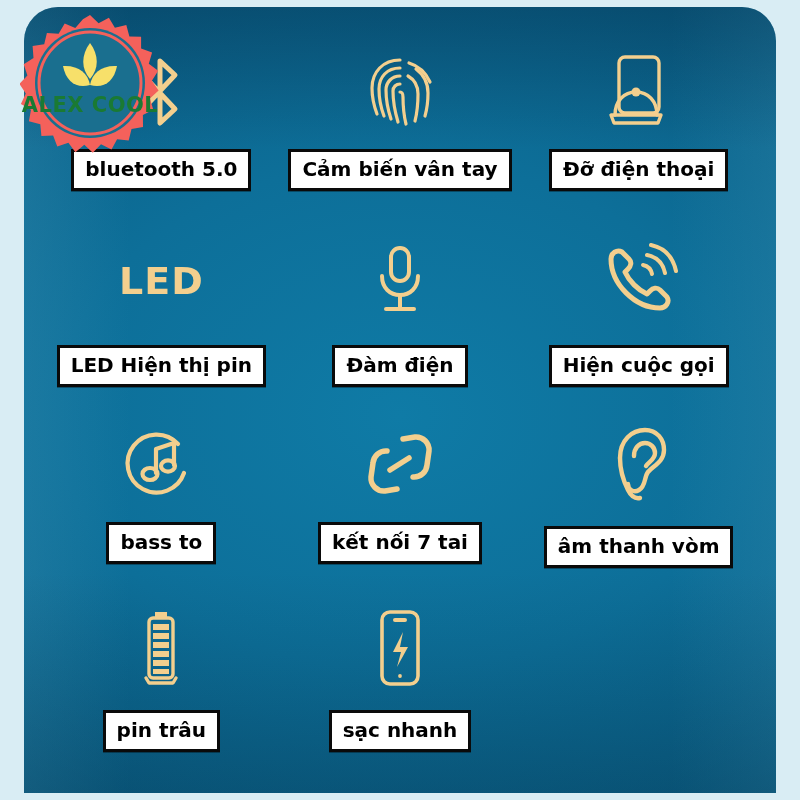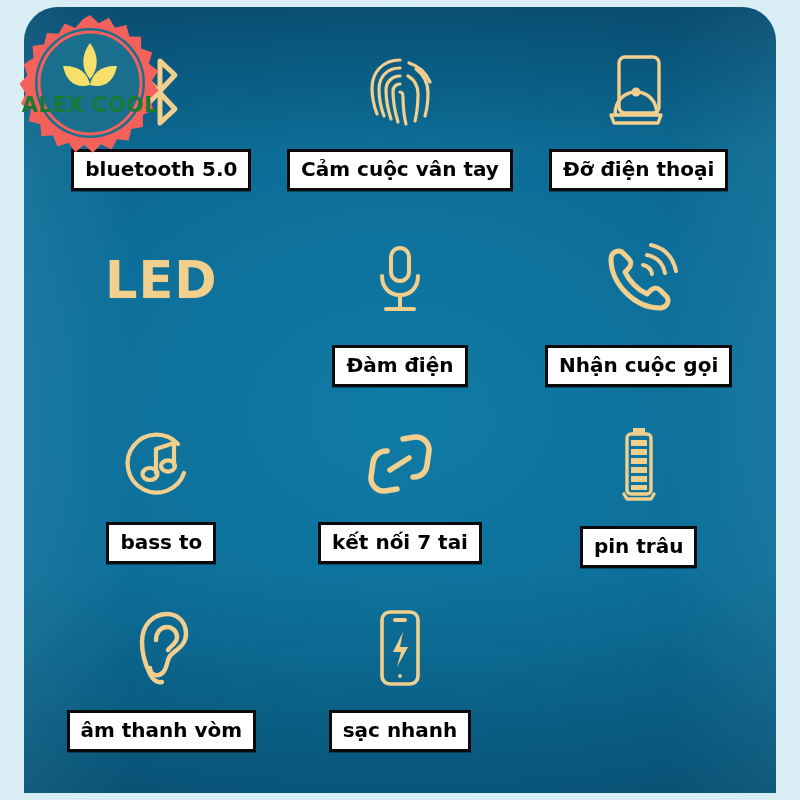--- a/index.html
+++ b/index.html
@@ -68,21 +68,21 @@
     height: 96px;
     display: flex;
     align-items: center;
     justify-content: center;
   }
   .icon-wrap svg { display: block; }
 
   .led-text {
     font-family: "DejaVu Sans", sans-serif;
     font-weight: bold;
-    font-size: 51px;
+    font-size: 38px;
     letter-spacing: 1px;
     color: #f3cf8e;
     line-height: 1;
     text-align: right;
   }
 
   .label {
     margin-top: 10px;
     background: #ffffff;
     border: 3px solid #0a0a0a;
@@ -137,39 +137,40 @@
             <path d="M37 10 C20 10 9 22 9 38 C9 48 11 56 14 64"></path>
             <path d="M37 18 C24 18 16 27 16 39 C16 50 18 58 21 66"></path>
             <path d="M37 26 C29 26 23 32 23 40 C23 52 25 60 28 69"></path>
             <path d="M37 34 C33 34 30 37 30 41 C30 54 32 62 35 72"></path>
             <path d="M37 42 C39 42 40 44 40 47 C40 58 41 66 43 74"></path>
             <path d="M45 26 C52 30 55 36 55 44 C55 55 54 63 52 71"></path>
             <path d="M53 19 C61 25 65 33 65 43 C65 52 64 59 62 66"></path>
             <path d="M46 13 C56 16 63 23 67 32"></path>
           </svg>
         </div>
-        <div class="label">Cảm cuộc vân tay</div>
+        <div class="label">Cảm biến vân tay</div>
       </div>
 
       <div class="cell r1">
         <div class="icon-wrap">
           <svg width="72" height="82" viewBox="0 0 72 82" fill="none" stroke="#f3cf8e" stroke-width="3.4" stroke-linejoin="round" stroke-linecap="round">
             <rect x="16" y="6" width="40" height="56" rx="6"></rect>
             <path d="M12 64 C12 50 21 41 33 41 C45 41 54 50 54 64"></path>
             <path d="M8 64 L58 64 L55 72 L11 72 Z"></path>
             <circle cx="33" cy="41" r="4.5" fill="#f3cf8e" stroke="none"></circle>
           </svg>
         </div>
         <div class="label">Đỡ điện thoại</div>
       </div>
 
       <div class="cell r2">
         <div class="icon-wrap">
           <span class="led-text">LED</span>
         </div>
+        <div class="label">LED Hiện thị pin</div>
       </div>
 
       <div class="cell r2">
         <div class="icon-wrap">
           <svg width="56" height="76" viewBox="0 0 56 76" fill="none" stroke="#f3cf8e" stroke-width="4" stroke-linecap="round" stroke-linejoin="round">
             <rect x="19" y="5" width="18" height="33" rx="9"></rect>
             <path d="M10 33 C10 45 18 52 28 52 C38 52 46 45 46 33"></path>
             <path d="M28 52 L28 64"></path>
             <path d="M14 66 L42 66"></path>
           </svg>
@@ -179,21 +180,21 @@
 
       <div class="cell r2">
         <div class="icon-wrap">
           <svg width="80" height="76" viewBox="0 0 80 76" fill="none" stroke="#f3cf8e" stroke-width="5" stroke-linecap="round" stroke-linejoin="round">
             <path d="M12 16 C12 10 18 6 23 9 L30 16 C33 19 32 23 29 26 L26 29 C30 38 39 47 48 51 L51 48 C54 45 58 44 61 47 L68 54 C71 59 67 65 61 65 C36 65 12 41 12 16 Z"></path>
             <path d="M44 22 C49 23 52 26 53 31" stroke-width="4"></path>
             <path d="M48 12 C58 14 64 20 66 30" stroke-width="4"></path>
             <path d="M52 2 C66 5 74 14 77 28" stroke-width="4"></path>
           </svg>
         </div>
-        <div class="label">Nhận cuộc gọi</div>
+        <div class="label">Hiện cuộc gọi</div>
       </div>
 
       <div class="cell r3">
         <div class="icon-wrap">
           <svg width="78" height="78" viewBox="0 0 78 78" fill="none" stroke="#f3cf8e" stroke-width="4.2" stroke-linecap="round" stroke-linejoin="round">
             <path d="M62 48 A29 29 0 1 1 56 19"></path>
             <path d="M34 48 L34 24 L52 18 L52 40"></path>
             <ellipse cx="28" cy="49" rx="7.5" ry="6"></ellipse>
             <ellipse cx="46" cy="41" rx="7" ry="5.6"></ellipse>
           </svg>
@@ -205,47 +206,47 @@
         <div class="icon-wrap">
           <svg width="82" height="74" viewBox="0 0 82 74" fill="none" stroke="#f3cf8e" stroke-width="5.5" stroke-linecap="round" stroke-linejoin="round">
             <path d="M44 12 L56 10 A13 13 0 0 1 70 24 L68 38 A13 13 0 0 1 54 50"></path>
             <path d="M38 62 L26 64 A13 13 0 0 1 12 50 L14 36 A13 13 0 0 1 28 24"></path>
             <path d="M31 43 L50 31"></path>
           </svg>
         </div>
         <div class="label">kết nối 7 tai</div>
       </div>
 
+
+      <div class="cell r4">
+        <div class="icon-wrap">
+          <svg width="66" height="80" viewBox="0 0 66 80" fill="none" stroke="#f3cf8e" stroke-width="4.4" stroke-linecap="round" stroke-linejoin="round">
+            <path d="M14 34 C14 16 26 6 39 6 C51 6 58 15 58 26 C58 38 47 42 42 48 C38 53 40 62 33 66 C28 69 22 66 22 60"></path>
+            <path d="M14 34 C14 48 18 58 22 66 C25 72 29 75 34 74"></path>
+            <path d="M28 32 C28 24 33 19 39 19 C45 19 49 24 49 29 C49 36 42 38 40 42"></path>
+          </svg>
+        </div>
+        <div class="label">âm thanh vòm</div>
+      </div>
 
       <div class="cell r4">
         <div class="icon-wrap">
           <svg width="46" height="82" viewBox="0 0 46 82" fill="none" stroke="#f3cf8e" stroke-width="3.4" stroke-linecap="round" stroke-linejoin="round">
             <path d="M17 5 L29 5 L29 11 L17 11 Z" fill="#f3cf8e" stroke="none"></path>
             <rect x="11" y="11" width="24" height="60" rx="4"></rect>
             <path d="M8 71 L11 76 L35 76 L38 71"></path>
             <rect x="15" y="17" width="16" height="6" fill="#f3cf8e" stroke="none"></rect>
             <rect x="15" y="26" width="16" height="6" fill="#f3cf8e" stroke="none"></rect>
             <rect x="15" y="35" width="16" height="6" fill="#f3cf8e" stroke="none"></rect>
             <rect x="15" y="44" width="16" height="6" fill="#f3cf8e" stroke="none"></rect>
             <rect x="15" y="53" width="16" height="6" fill="#f3cf8e" stroke="none"></rect>
             <rect x="15" y="62" width="16" height="5" fill="#f3cf8e" stroke="none"></rect>
           </svg>
         </div>
         <div class="label">pin trâu</div>
-      </div>
-
-      <div class="cell r4">
-        <div class="icon-wrap">
-          <svg width="66" height="80" viewBox="0 0 66 80" fill="none" stroke="#f3cf8e" stroke-width="4.4" stroke-linecap="round" stroke-linejoin="round">
-            <path d="M14 34 C14 16 26 6 39 6 C51 6 58 15 58 26 C58 38 47 42 42 48 C38 53 40 62 33 66 C28 69 22 66 22 60"></path>
-            <path d="M14 34 C14 48 18 58 22 66 C25 72 29 75 34 74"></path>
-            <path d="M28 32 C28 24 33 19 39 19 C45 19 49 24 49 29 C49 36 42 38 40 42"></path>
-          </svg>
-        </div>
-        <div class="label">âm thanh vòm</div>
       </div>
 
       <div class="cell r4">
         <div class="icon-wrap">
           <svg width="56" height="82" viewBox="0 0 56 82" fill="none" stroke="#f3cf8e" stroke-width="3.6" stroke-linecap="round" stroke-linejoin="round">
             <rect x="10" y="5" width="36" height="72" rx="8"></rect>
             <path d="M23 13 L33 13" stroke-width="4"></path>
             <circle cx="28" cy="69" r="1.9" fill="#f3cf8e" stroke="none"></circle>
             <path d="M31 25 L21 45 L29 45 L25 60 L36 40 L28 40 Z" fill="#f3cf8e" stroke="none"></path>
           </svg>

